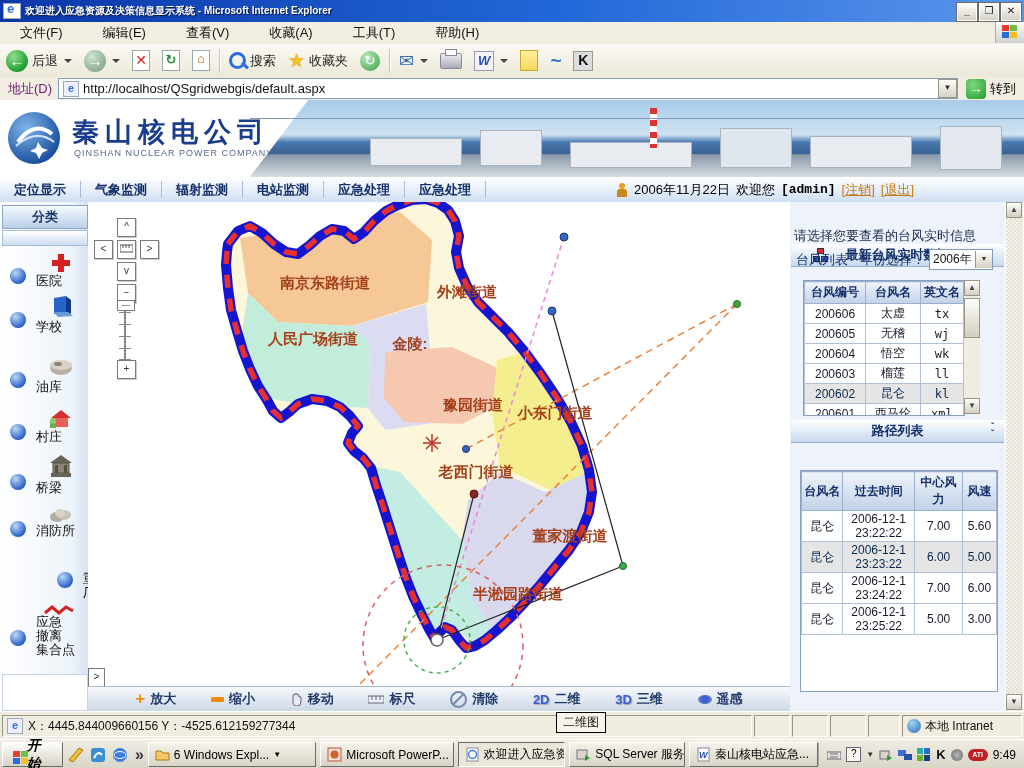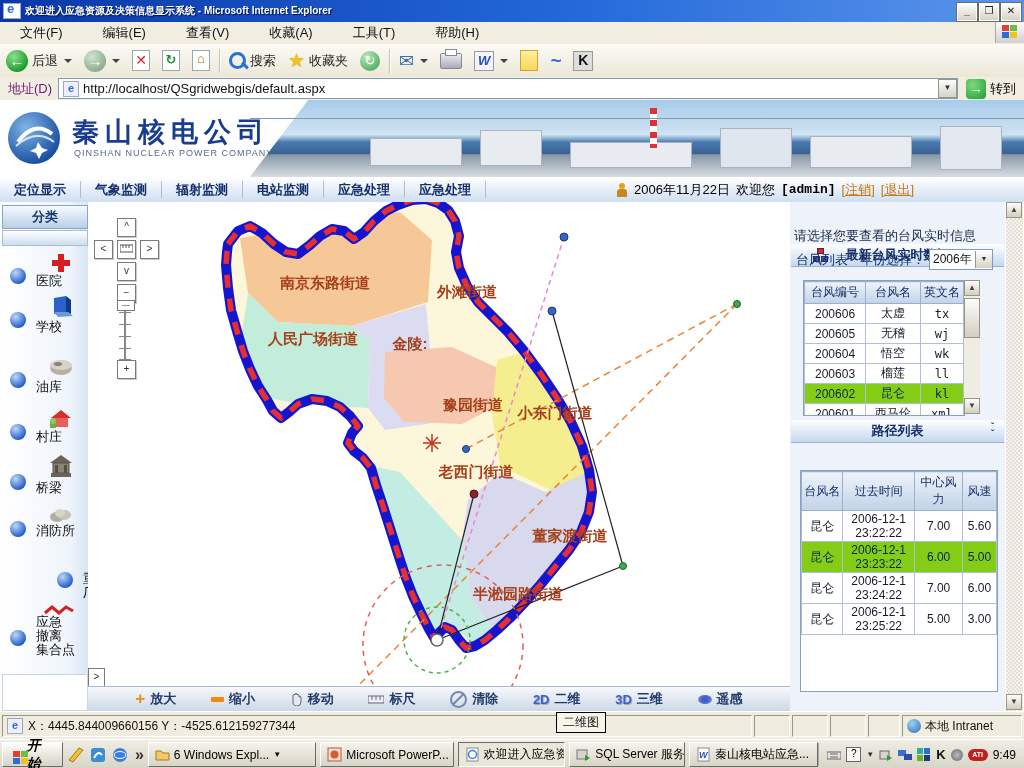--- a/index.html
+++ b/index.html
@@ -104,23 +104,23 @@
   .orgchart .o1{left:4px;top:0;background:#d23;}
   .orgchart .o2{left:0;top:8px;background:#35c;}
   .orgchart .o3{left:8px;top:8px;background:#35c;}
   #hint{position:absolute;left:4px;top:25px;font-size:13px;color:#1a2a4a;}
   #listrow{position:absolute;left:6px;top:47px;width:205px;font-size:13px;color:#14306b;display:flex;align-items:center;gap:4px;}
   #yearbox{width:62px;height:19px;background:#fff;border:1px solid #7f9db9;display:flex;align-items:center;}
   #yearbox .yv{flex:1;font-size:12px;padding-left:3px;color:#111;}
   #yearbox .ydrop{width:16px;height:17px;background:linear-gradient(#fdfdfb,#d6d2c6);border-left:1px solid #9a9684;font-size:7px;text-align:center;line-height:16px;color:#333;}
   table{border-collapse:collapse;}
   .dtable{position:absolute;background:#fff;border:1px solid #8aa0c0;}
-  .dtable th{background:linear-gradient(#eef3fa,#c2d2e8);color:#14306b;font-size:12px;font-weight:normal;border:1px solid #9ab0cc;padding:2px 1px;}
+  .dtable th{background:linear-gradient(#eef3fa,#c2d2e8);color:#14306b;font-size:12px;font-weight:bold;border:1px solid #9ab0cc;padding:2px 1px;}
   .dtable td{font-size:12px;color:#1a1a2a;text-align:center;border:1px solid #aebfd6;padding:1px;}
-  .selrow td{background:#84cc16;color:#07284f;}
+  .selrow td{background:#e5e5e5;color:#07284f;}
   .mono{font-family:"DejaVu Sans Mono","Liberation Mono",monospace;font-size:11px;}
   .vsb{position:absolute;width:16px;background:#efede2;}
   .sbtn{position:absolute;left:0;width:16px;height:16px;background:linear-gradient(#fdfdfb,#d2cec0);border:1px solid #9a9684;font-size:8px;text-align:center;line-height:14px;color:#444;box-sizing:border-box;}
   .chev2{position:absolute;right:10px;top:3px;font-size:9px;color:#14306b;line-height:7px;font-weight:bold;}
   
   #pagesb{left:1006px;top:0;width:17px;height:509px;background:repeating-conic-gradient(#f4f2ea 0 25%,#e4e1d4 0 50%) 0 0/4px 4px;}
   
   #statusbar{left:0;top:711px;width:1024px;height:28px;background:#f0ede0;border-top:1px solid #fff;display:flex;align-items:center;font-size:12px;color:#111;}
   .pane{height:20px;border:1px solid;border-color:#9a9684 #fff #fff #9a9684;margin-left:2px;display:flex;align-items:center;padding:0 4px;}
   #tooltip{left:556px;top:712px;background:#f7f5ea;border:1px solid #000;font-size:12px;padding:1px 6px;color:#111;z-index:50;}

